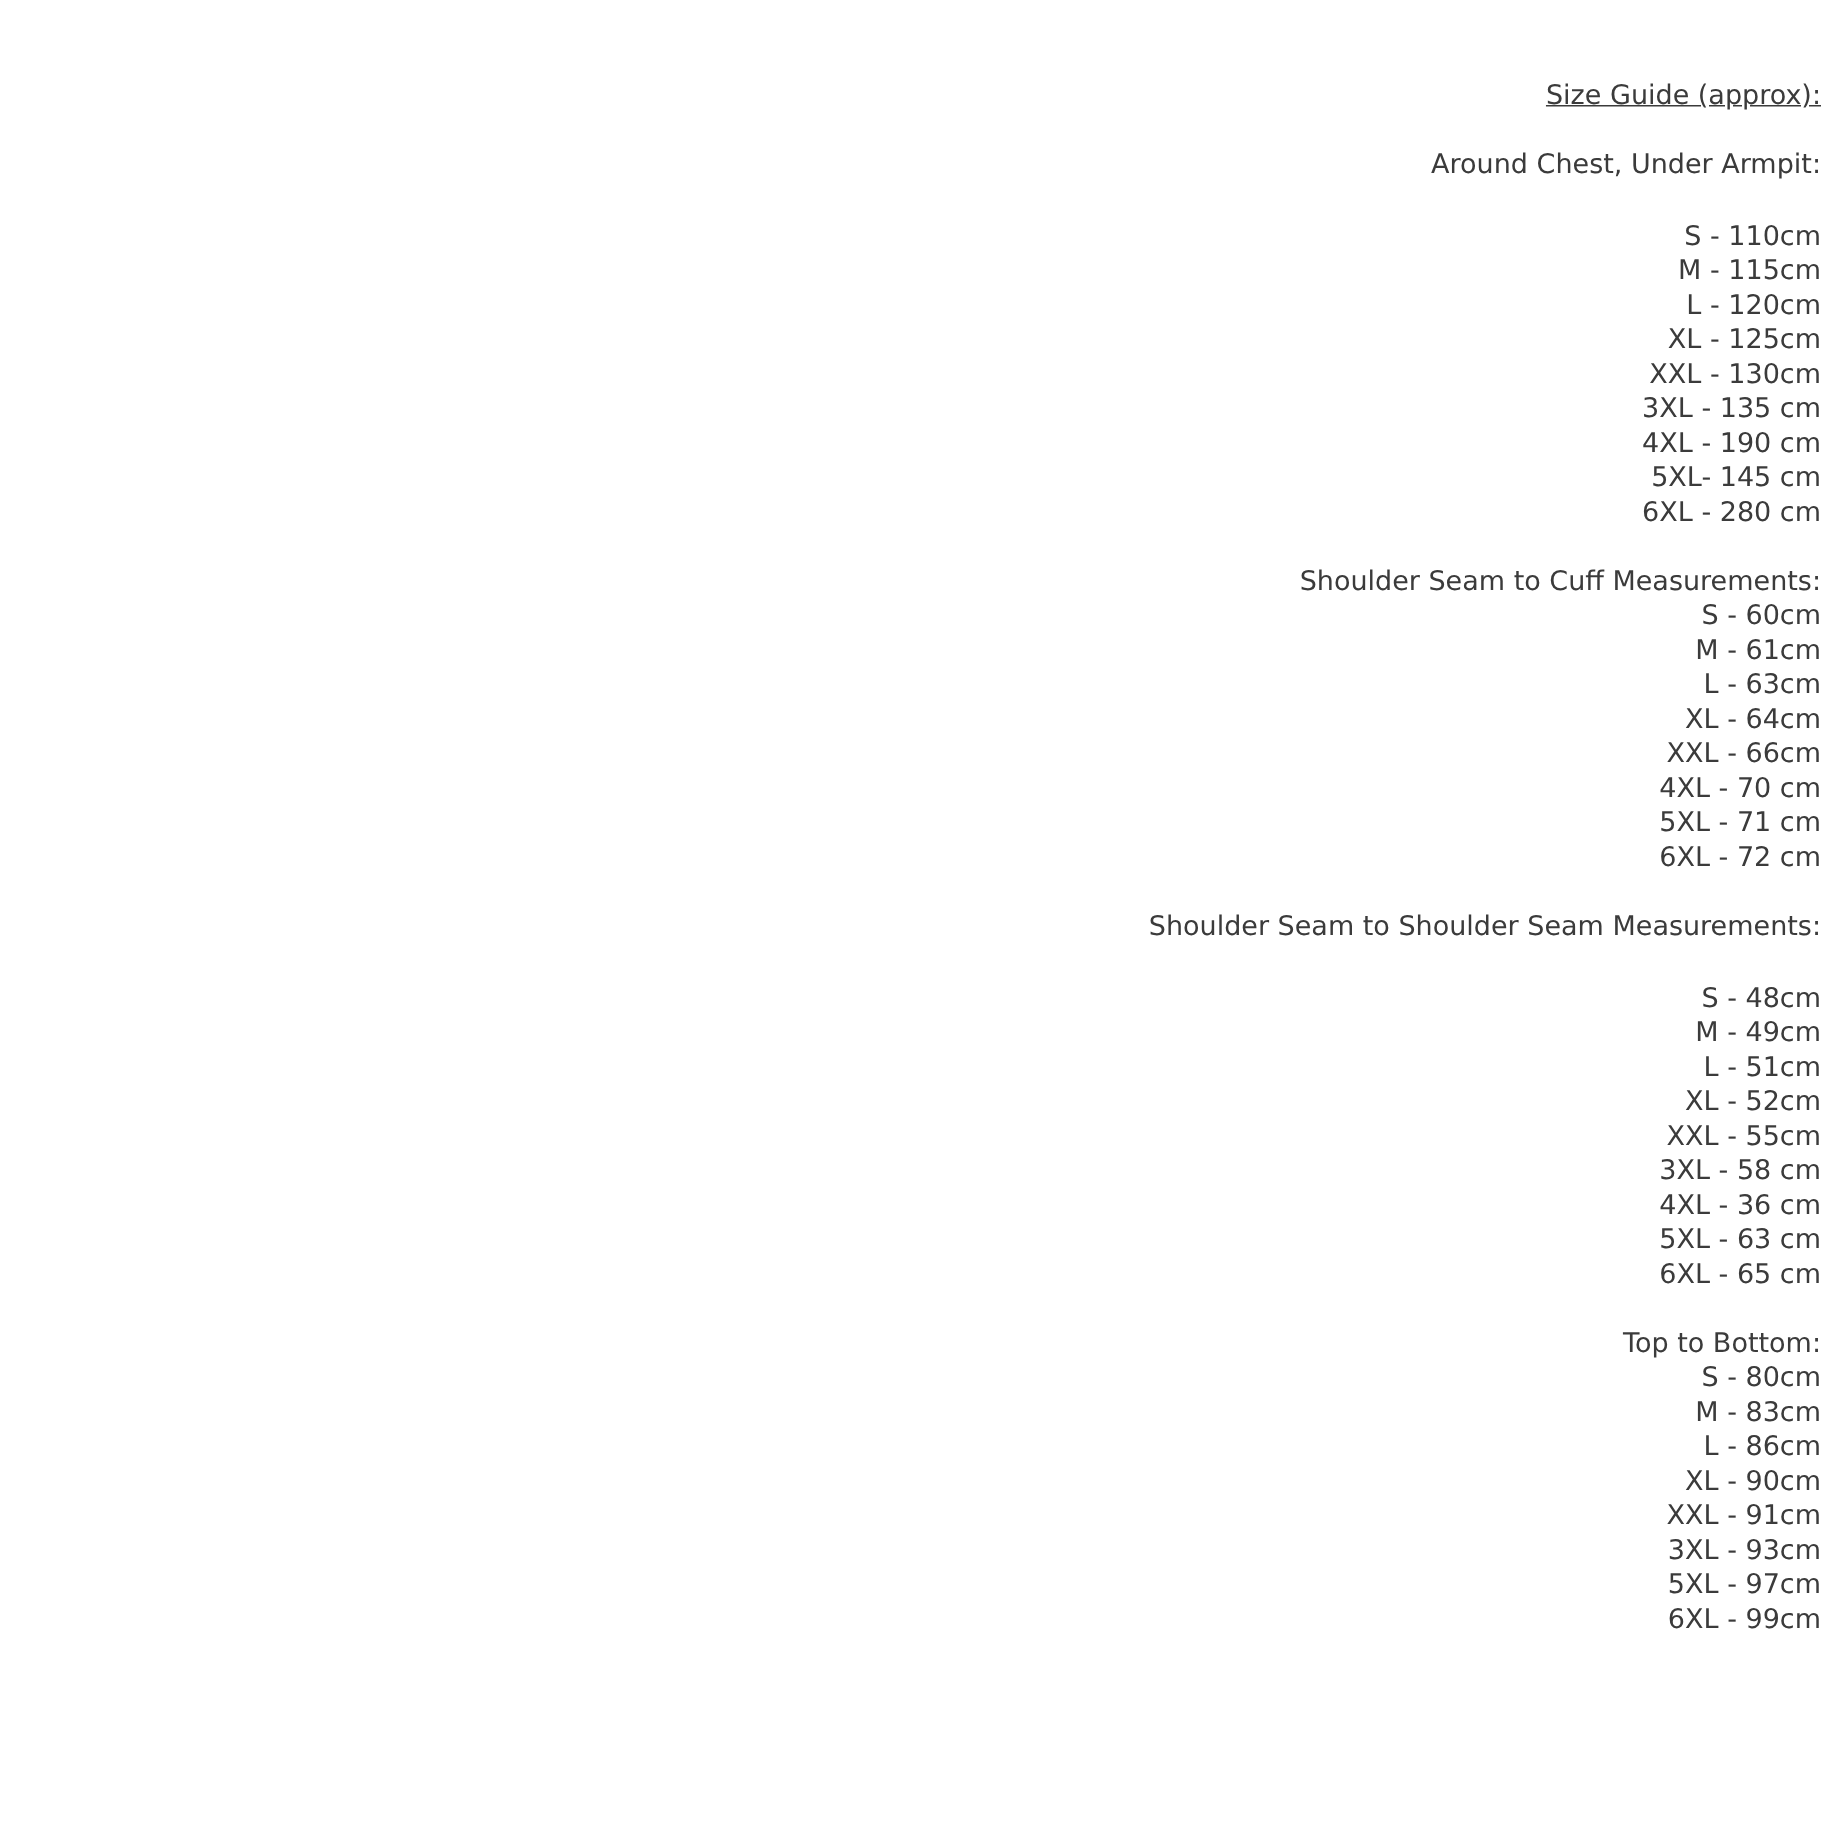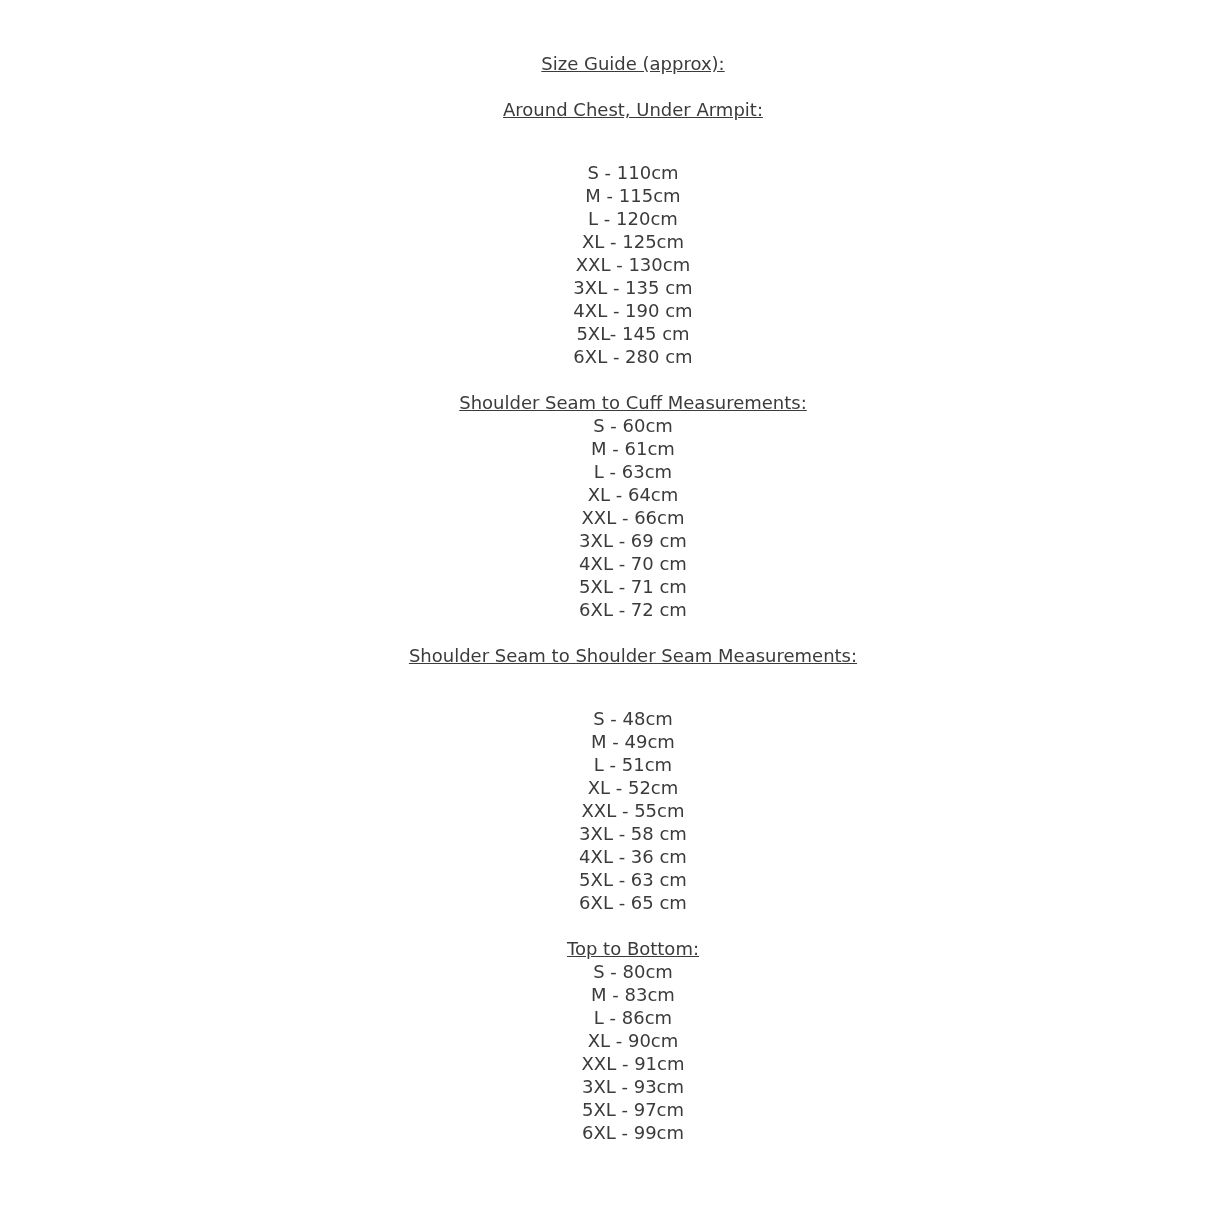--- a/index.html
+++ b/index.html
@@ -11,39 +11,38 @@
     width: 1214px;
     height: 1214px;
     overflow: hidden;
     font-family: "DejaVu Sans", "Liberation Sans", sans-serif;
   }
   .doc {
     box-sizing: border-box;
     width: 1214px;
     padding-top: 52px;
     padding-left: 52px;   
-    text-align: center;
+    text-align: right;
     font-size: 18px;
     line-height: 23px;
     color: #3b3b3b;
     letter-spacing: 0;
   }
   .title-line { margin: 0; }
   .title-line .u { text-decoration: underline; }
   .heading {
     margin: 23px 0 0 0;   
     padding: 0;
-    text-decoration: underline;
   }
   ul.items {
     list-style: none;
     margin: 0;
     padding: 0;
   }
-  ul.items.gap-above { margin-top: 40px; }  
+  ul.items.gap-above { margin-top: 25px; }  
   ul.items li { margin: 0; padding: 0; }
 </style>
 </head>
 <body>
 
 <div class="doc">
 
   <p class="title-line"><span class="u">Size Guide (approx):</span></p>
 
   <section>
@@ -62,21 +61,20 @@
   </section>
 
   <section>
     <p class="heading">Shoulder Seam to Cuff Measurements:</p>
     <ul class="items">
         <li>S - 60cm</li>
         <li>M - 61cm</li>
         <li>L - 63cm</li>
         <li>XL - 64cm</li>
         <li>XXL - 66cm</li>
-        <li>3XL - 69 cm</li>
         <li>4XL - 70 cm</li>
         <li>5XL - 71 cm</li>
         <li>6XL - 72 cm</li>
       </ul>
   </section>
 
   <section>
     <p class="heading">Shoulder Seam to Shoulder Seam Measurements:</p>
     <ul class="items gap-above">
         <li>S - 48cm</li>

